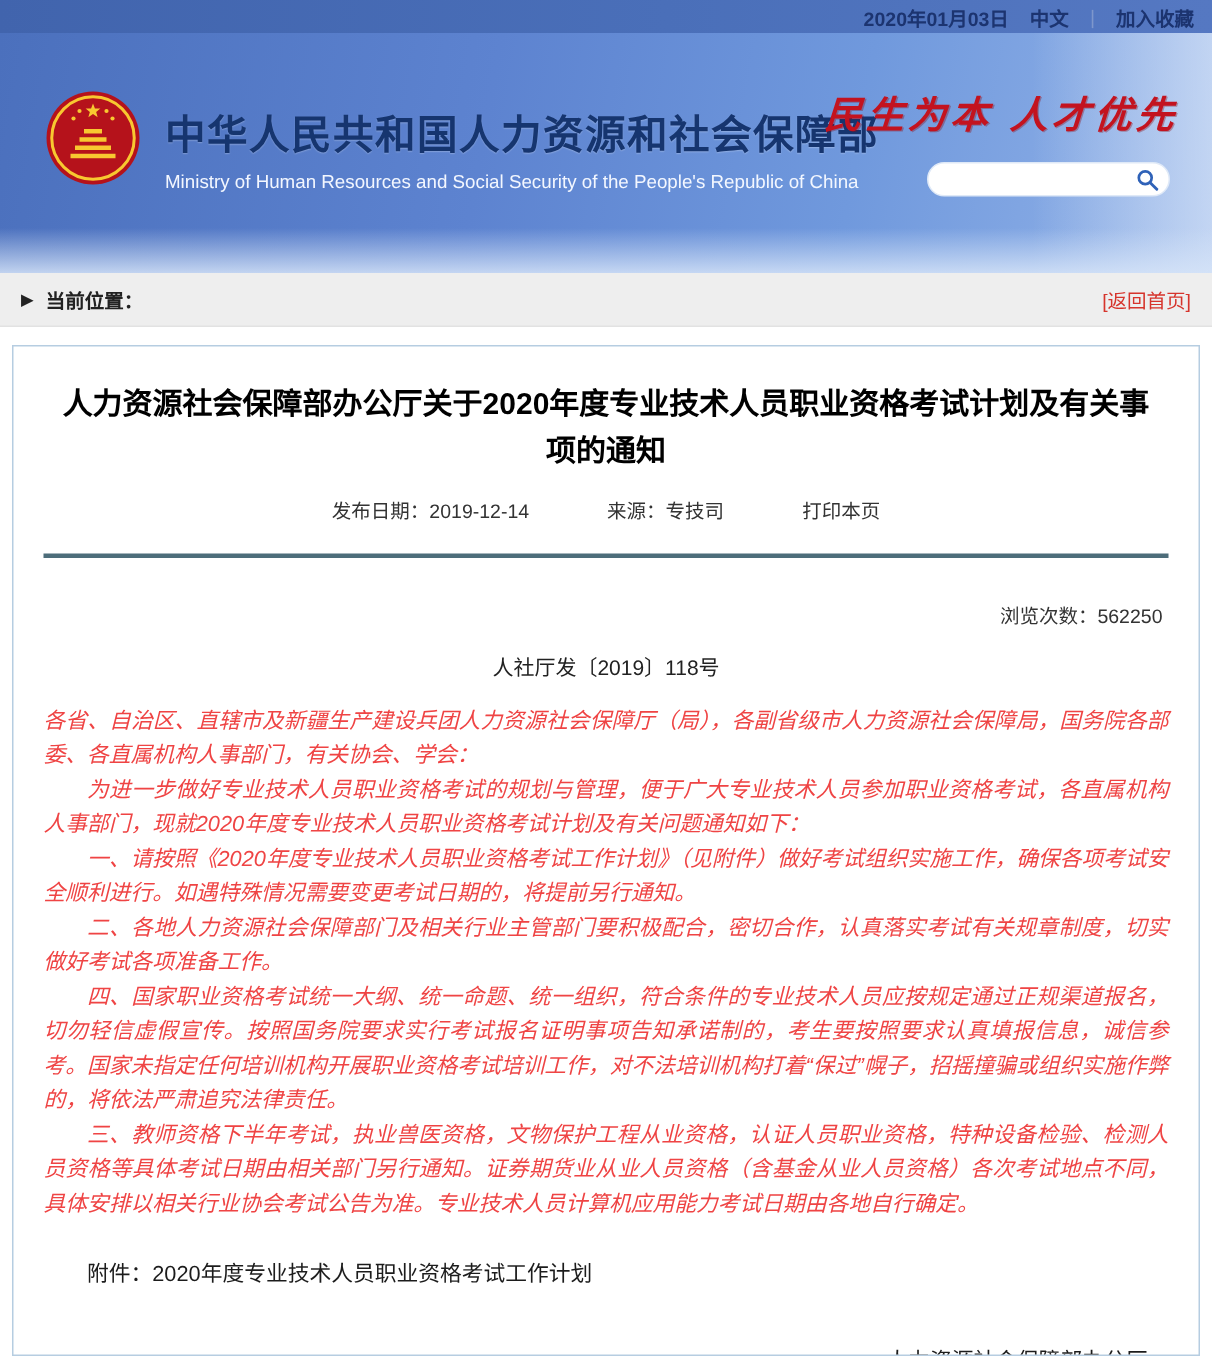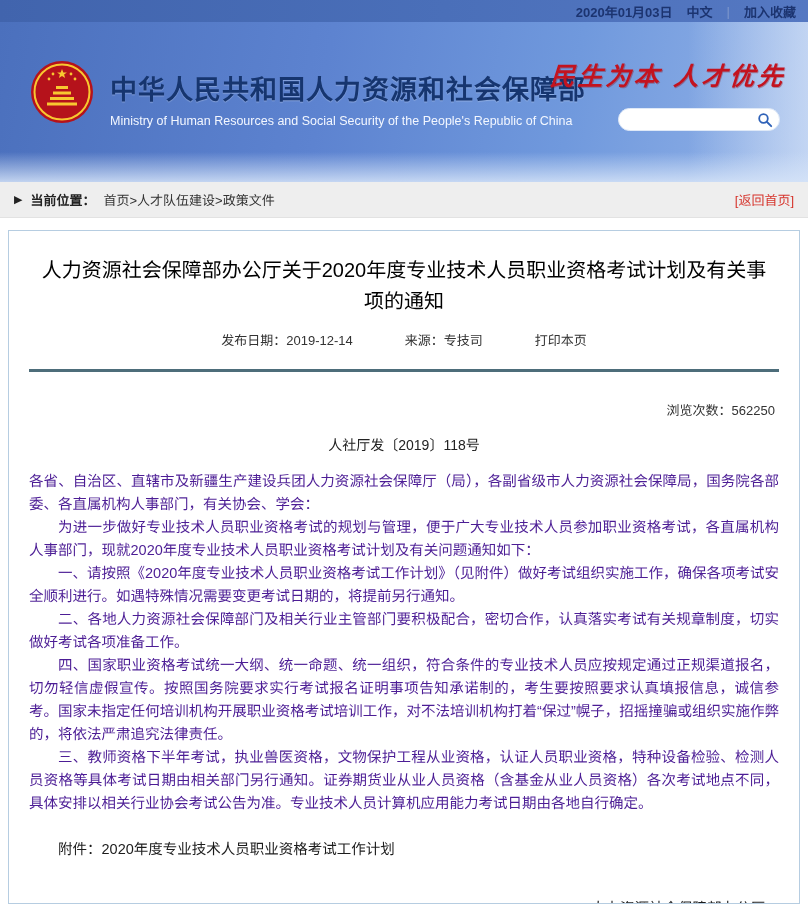--- a/index.html
+++ b/index.html
@@ -82,33 +82,33 @@
   .panel {
     margin: 12px 8px 0;
     height: 674px;
     background: #ffffff;
     border: 1px solid #b6cde1;
     padding: 0 20px;
     overflow: hidden;
   }
   .art-title {
     margin-top: 24px; text-align: center;
-    font-size: 20px; font-weight: normal; color: #000;
+    font-size: 20px; font-weight: bold; color: #000;
     line-height: 1.55; padding: 0 6px;
   }
   .meta {
     margin-top: 13px;
     display: flex; justify-content: center; gap: 52px;
     font-size: 13px; color: #333;
   }
   .meta .print { color: #333; text-decoration: none; cursor: pointer; text-align: right; }
   .divider { margin-top: 20px; border-top: 3px solid #4d6d7a; }
   .views { margin-top: 28px; text-align: right; font-size: 13px; color: #333; padding-right: 4px; }
   .docnum { margin-top: 15px; text-align: center; font-size: 14px; color: #222; }
-  .bodytext { margin-top: 16px; font-size: 14.5px; color: #4c1d95; line-height: 23px; text-align: justify; }
+  .bodytext { margin-top: 16px; font-size: 14.5px; color: #ef4444; line-height: 23px; text-align: justify; font-style: italic; }
   .bodytext p { margin: 0; }
   .bodytext p.indent { text-indent: 2em; }
   .attachment {
     margin-top: 22px; font-size: 14.5px; color: #1c1c1c; text-indent: 2em;
   }
   .attachment a { color: #1c1c1c; text-decoration: none; cursor: pointer; }
   .signature { margin-top: 36px; text-align: right; padding-right: 14px; }
   .signature .sigblock {
     display: inline-block; text-align: center;
     font-size: 14.5px; color: #1c1c1c; line-height: 28px;
@@ -157,21 +157,20 @@
         <line x1="10" y1="10" x2="14.2" y2="14.2" stroke="#2f62b8" stroke-width="1.9" stroke-linecap="round"></line>
       </svg>
     </span>
   </div>
 </div>
 
 <div class="crumbbar">
   <div class="crumb-left">
     <span class="crumb-arrow">▶</span>
     <span class="crumb-label">当前位置：</span>
-    <a class="crumb-path">首页&gt;人才队伍建设&gt;政策文件</a>
   </div>
   <a class="return-home">[返回首页]</a>
 </div>
 
 <div class="panel">
   <h1 class="art-title">人力资源社会保障部办公厅关于2020年度专业技术人员职业资格考试计划及有关事项的通知</h1>
 
   <div class="meta">
     <span>发布日期：2019-12-14</span>
     <span>来源：专技司</span>

